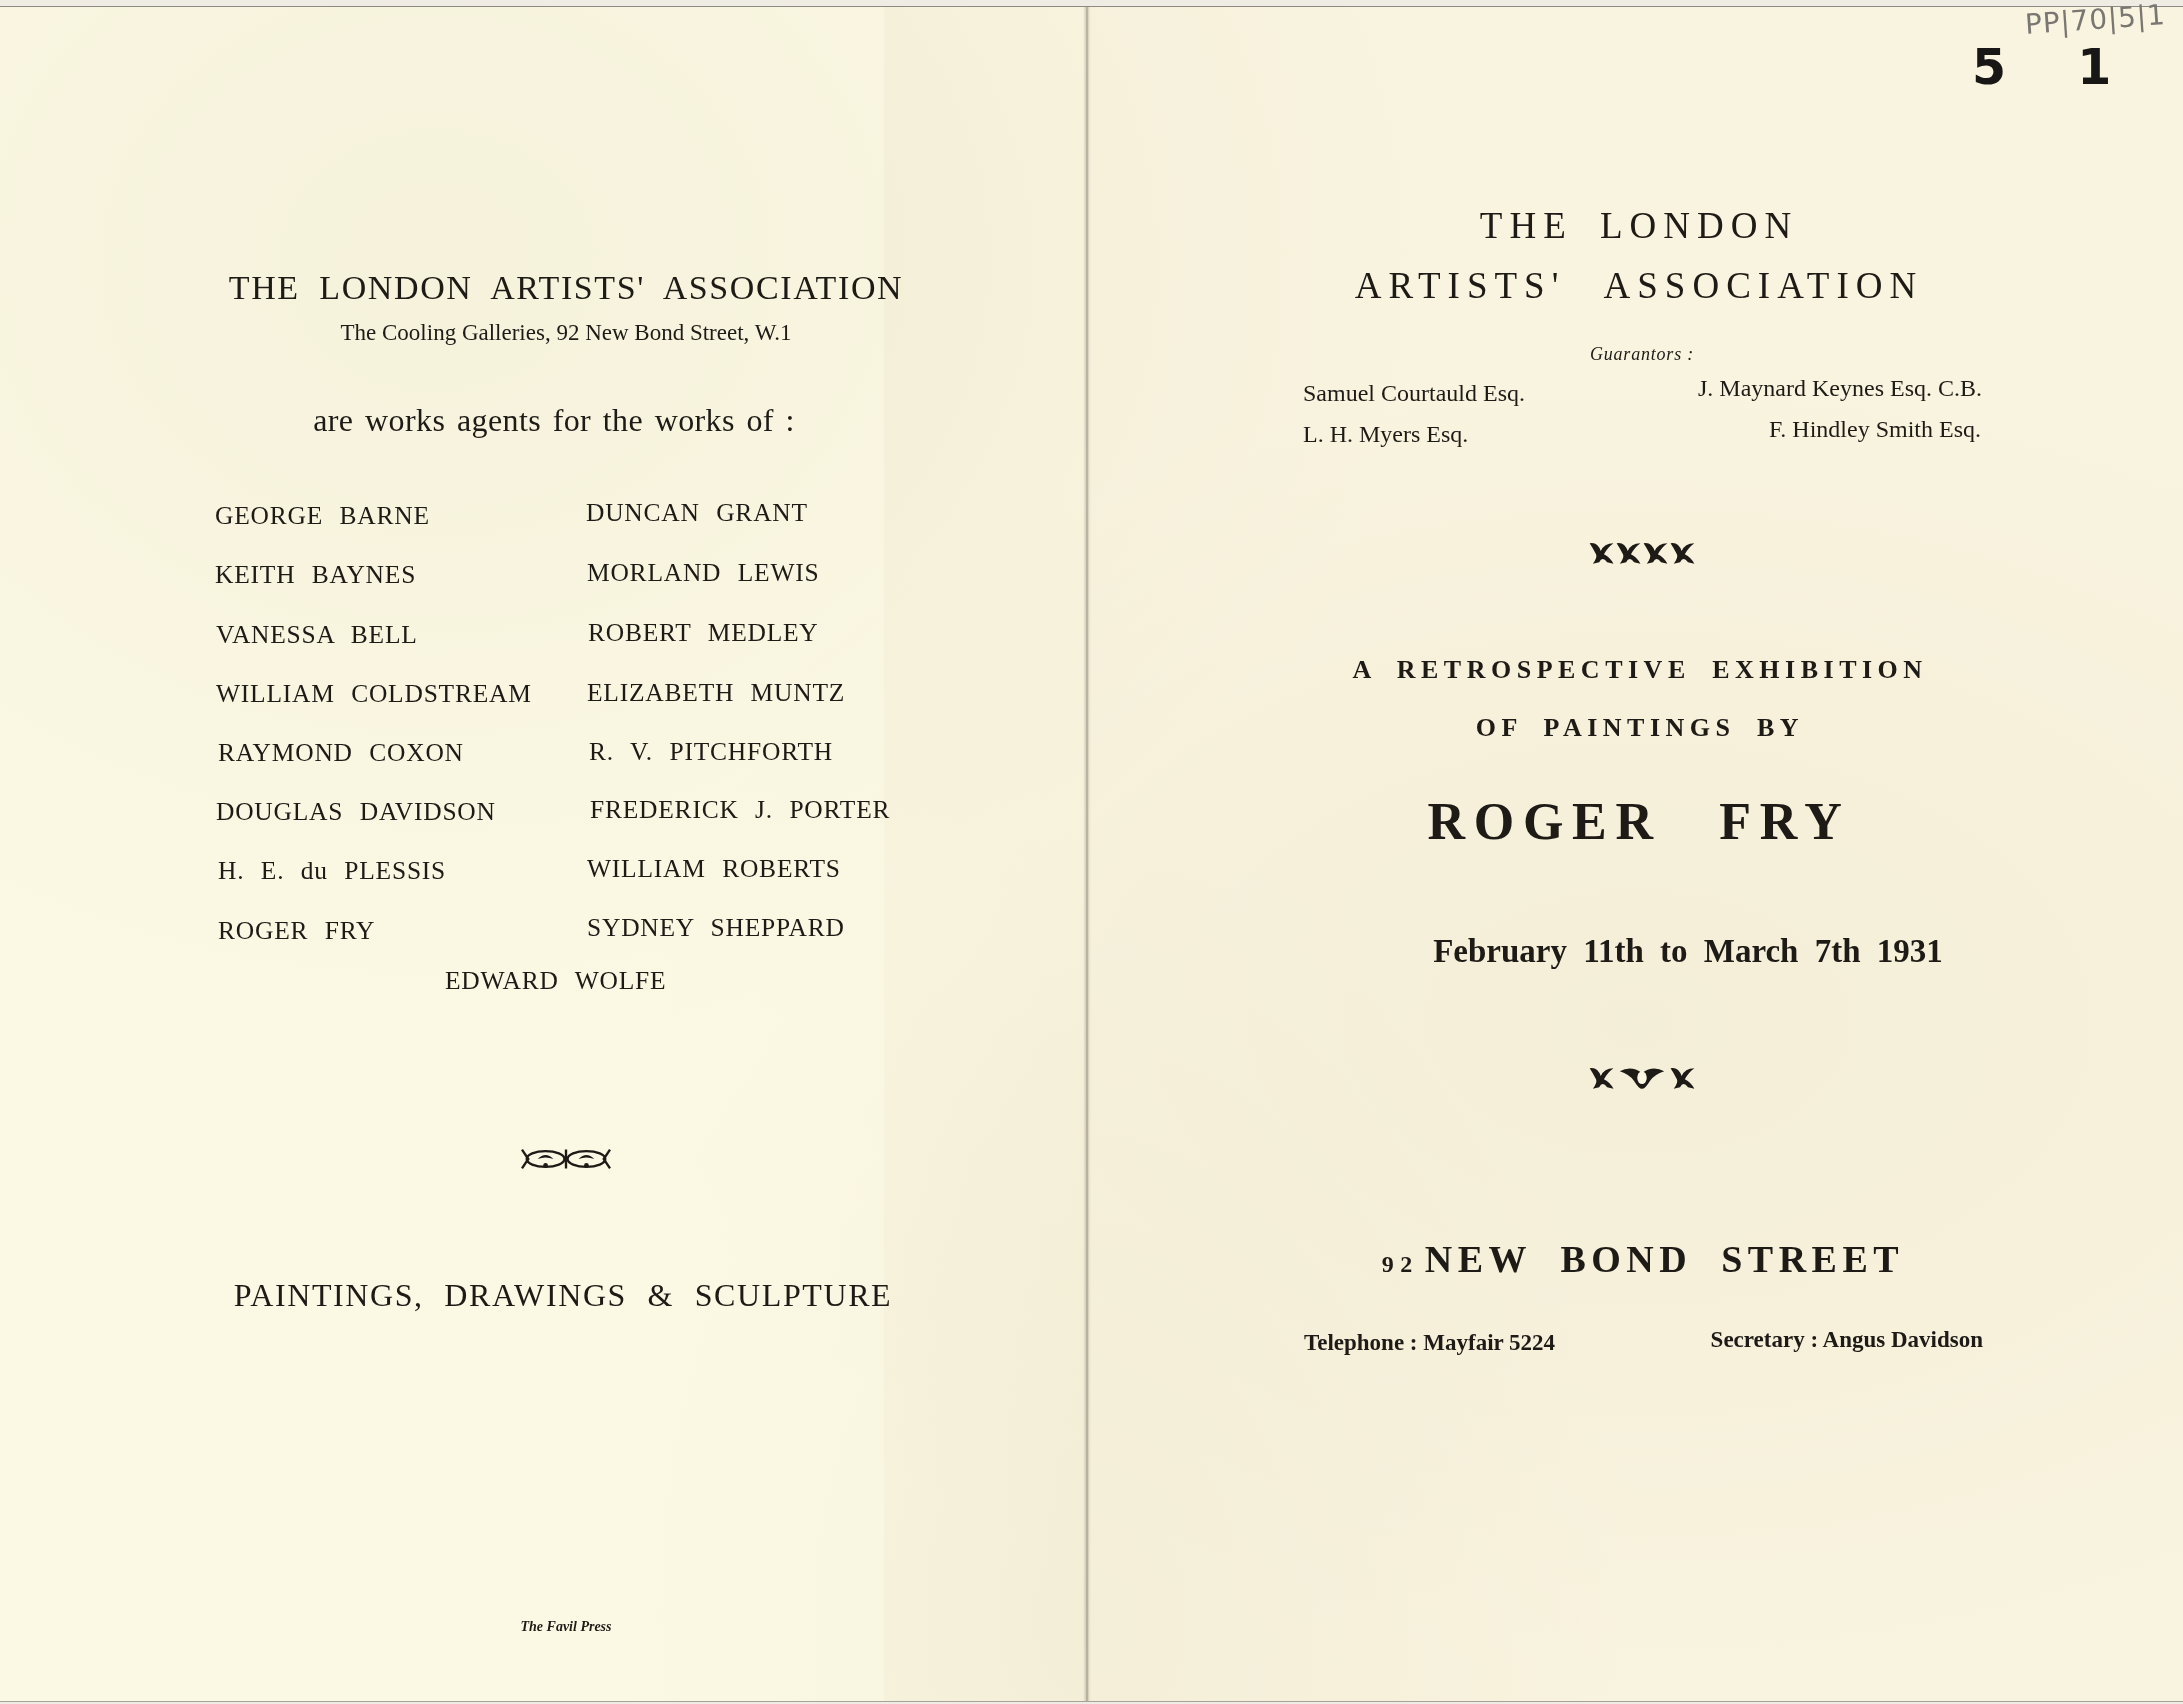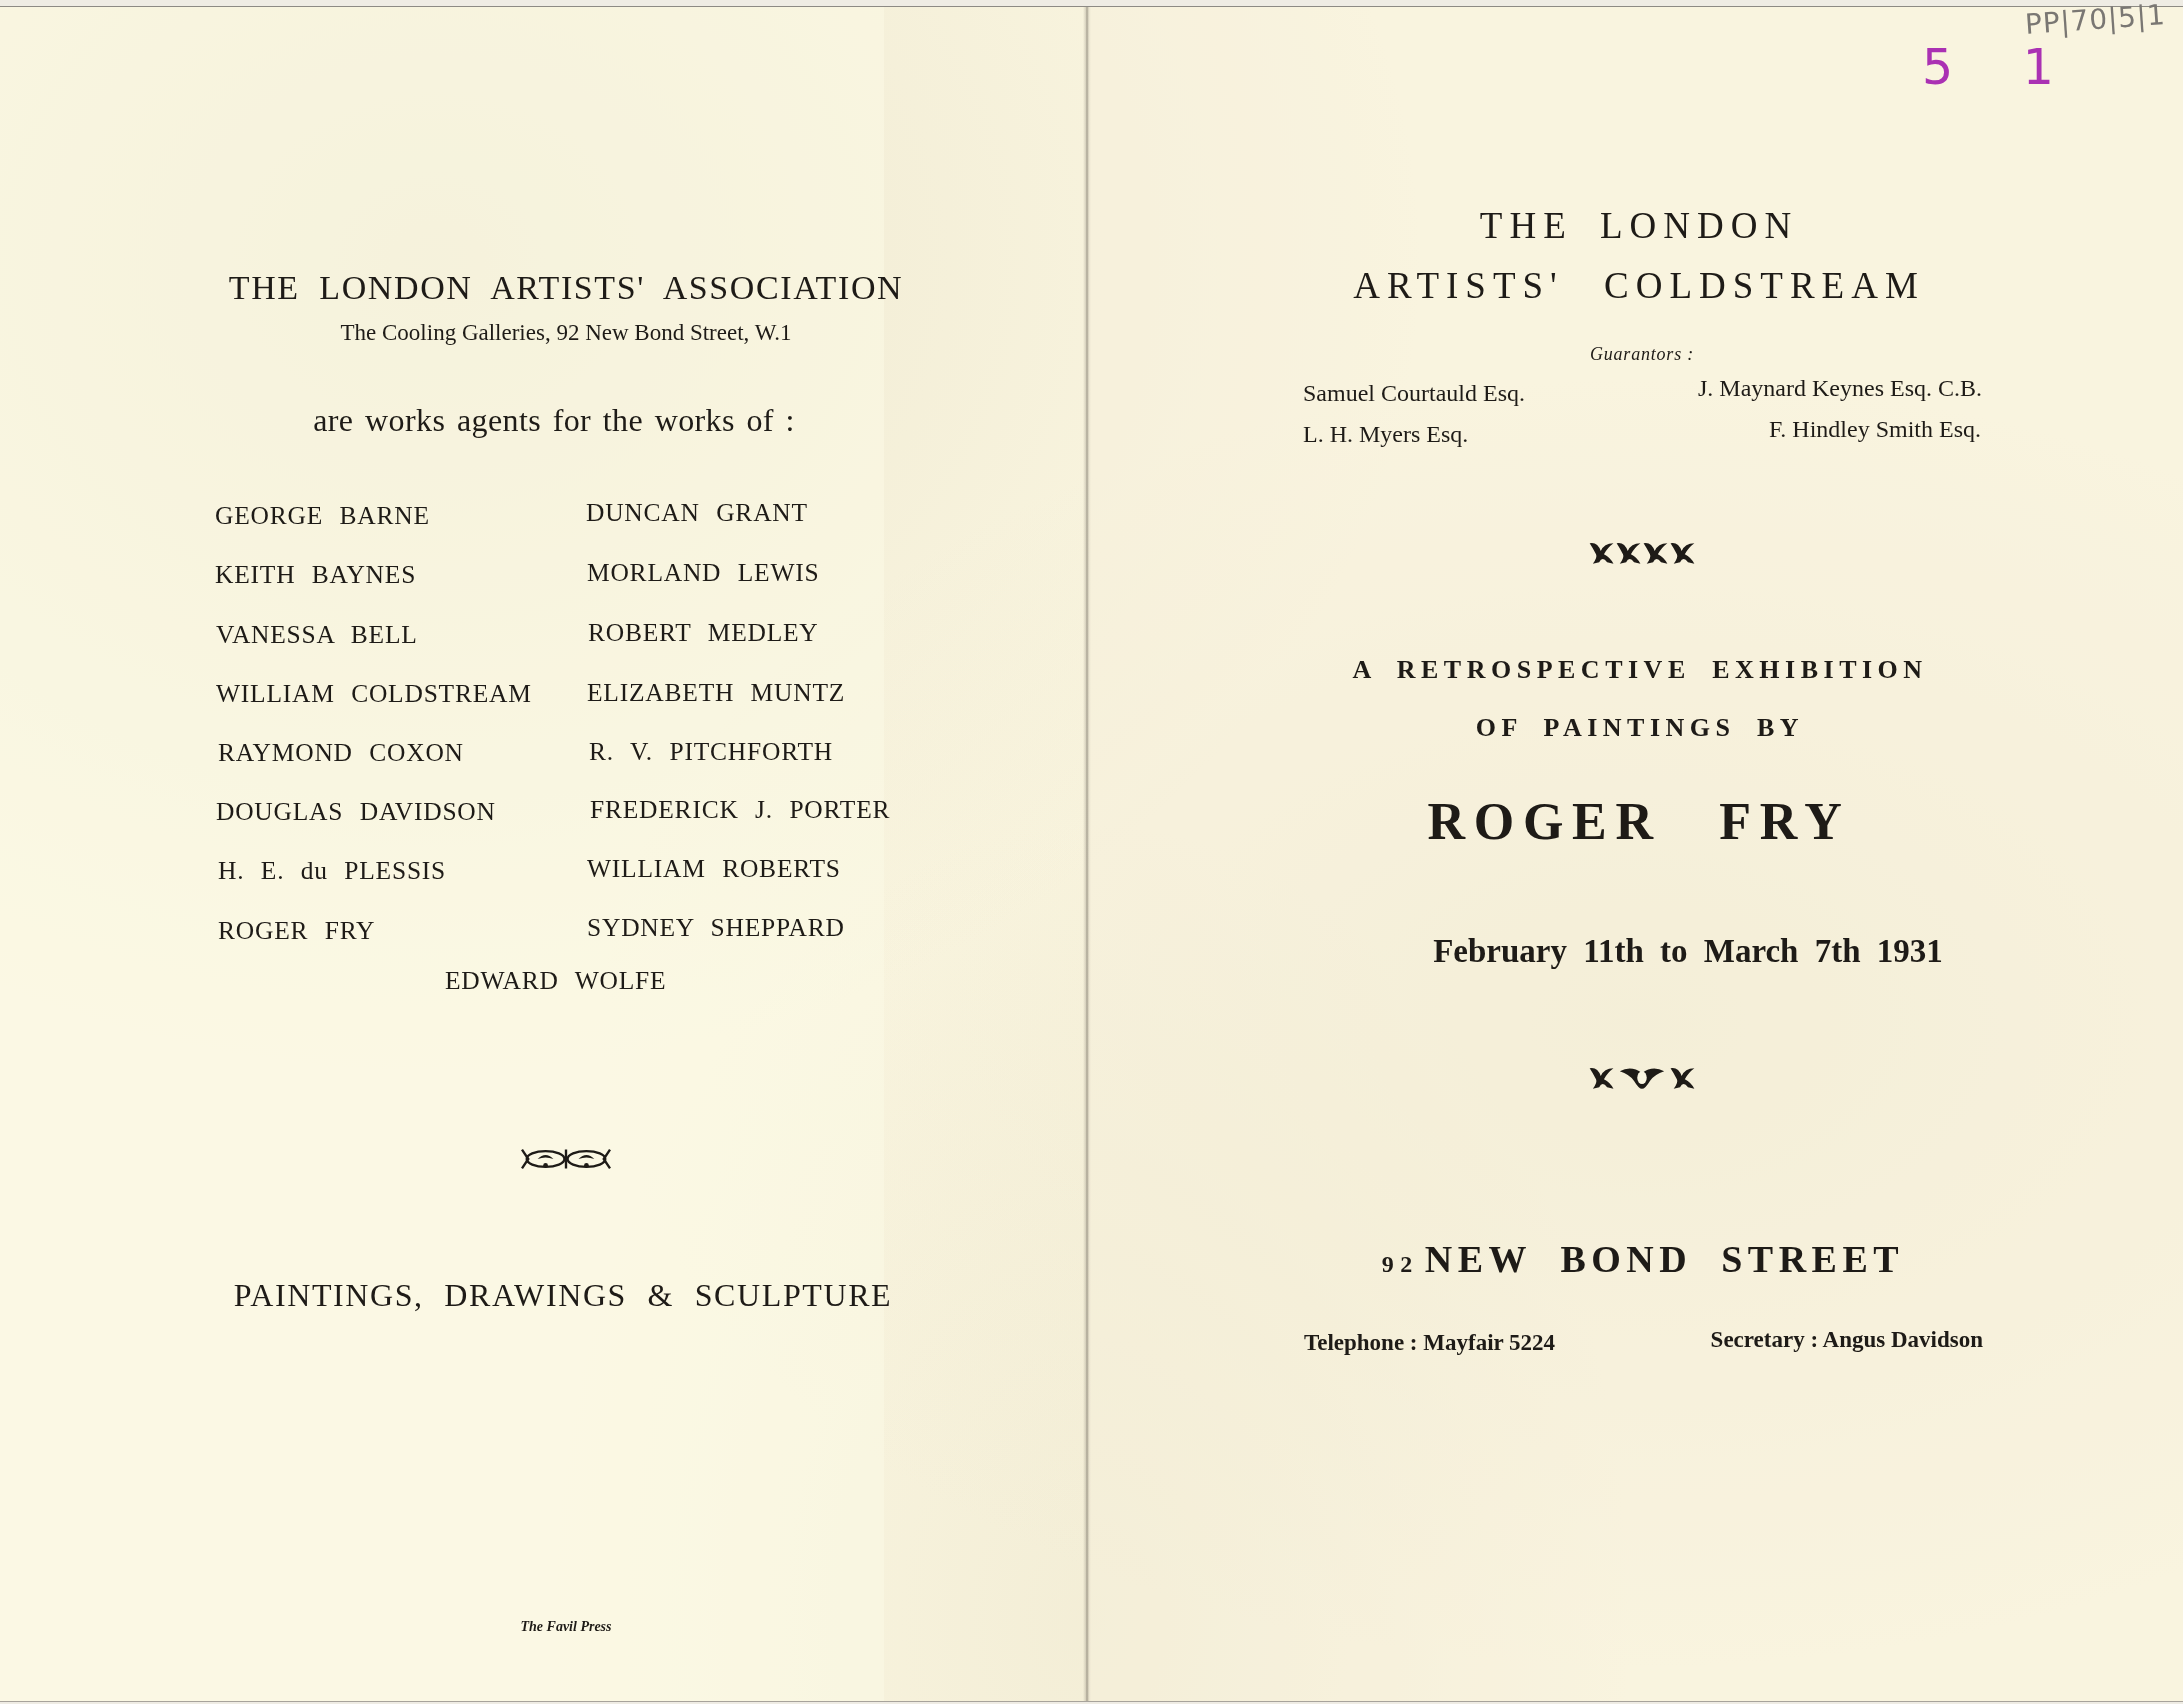--- a/index.html
+++ b/index.html
@@ -47,21 +47,21 @@
   .r-name { left:1639px; top:789px; font-size:52px; letter-spacing:8.7px; word-spacing:36px; font-weight:bold; }
   .r-date { left:1642px; top:928px; font-size:33px; word-spacing:8px; font-weight:bold;margin-left:46px; }
   .r-address { left:1643px; top:1233px; font-size:38px; letter-spacing:5.5px; word-spacing:14px; font-weight:bold; }
   .r-address .num { font-size:24px; letter-spacing:6.3px; margin-right:6.3px; }
   .r-contact { font-size:23px; font-weight:bold; }
 
   .ornament { position:absolute; transform:translateX(-50%); }
   .ornament svg { display:block; }
 
   .archive-ref { position:absolute; left:2025px; top:3.2px; font-family:"DejaVu Sans", sans-serif; font-size:28px; color:#7a7773; letter-spacing:0.8px; transform:rotate(-4deg); }
-  .archive-num { position:absolute; left:1922px; top:39px; font-family:"DejaVu Sans", sans-serif; font-size:49px; font-weight:normal; color:#a21caf; letter-spacing:27px; opacity:0.9; }
+  .archive-num { position:absolute; left:1972px; top:39px; font-family:"DejaVu Sans", sans-serif; font-size:49px; font-weight:bold; color:#000000; letter-spacing:27px; opacity:0.9; }
 </style>
 </head>
 <body>
 
 <div class="sheet">
   <div class="page page-left">
     <div class="t center l-title">THE LONDON ARTISTS' ASSOCIATION</div>
     <div class="t center l-address">The Cooling Galleries, 92 New Bond Street, W.1</div>
     <div class="t center l-agents">are works agents for the works of :</div>
 
@@ -105,21 +105,21 @@
 
     <div class="t center l-footer">PAINTINGS, DRAWINGS &amp; SCULPTURE</div>
     <div class="t center l-press">The Favil Press</div>
   </div>
 
   <div class="fold"></div>
 
   <div class="page page-right"></div>
 
   <div class="t center r-title1">THE LONDON</div>
-  <div class="t center r-title2">ARTISTS' COLDSTREAM</div>
+  <div class="t center r-title2">ARTISTS' ASSOCIATION</div>
 
   <div class="t center r-guar-label">Guarantors :</div>
   <div>
     <div class="t guar" style="left:1303px;top:374px;">Samuel Courtauld Esq.</div>
     <div class="t guar" style="right:201px;top:369px;">J. Maynard Keynes Esq. C.B.</div>
     <div class="t guar" style="left:1303px;top:415px;">L. H. Myers Esq.</div>
     <div class="t guar" style="right:202px;top:410px;">F. Hindley Smith Esq.</div>
   </div>
 
   <div class="ornament" style="left:1642px;top:533px;">

